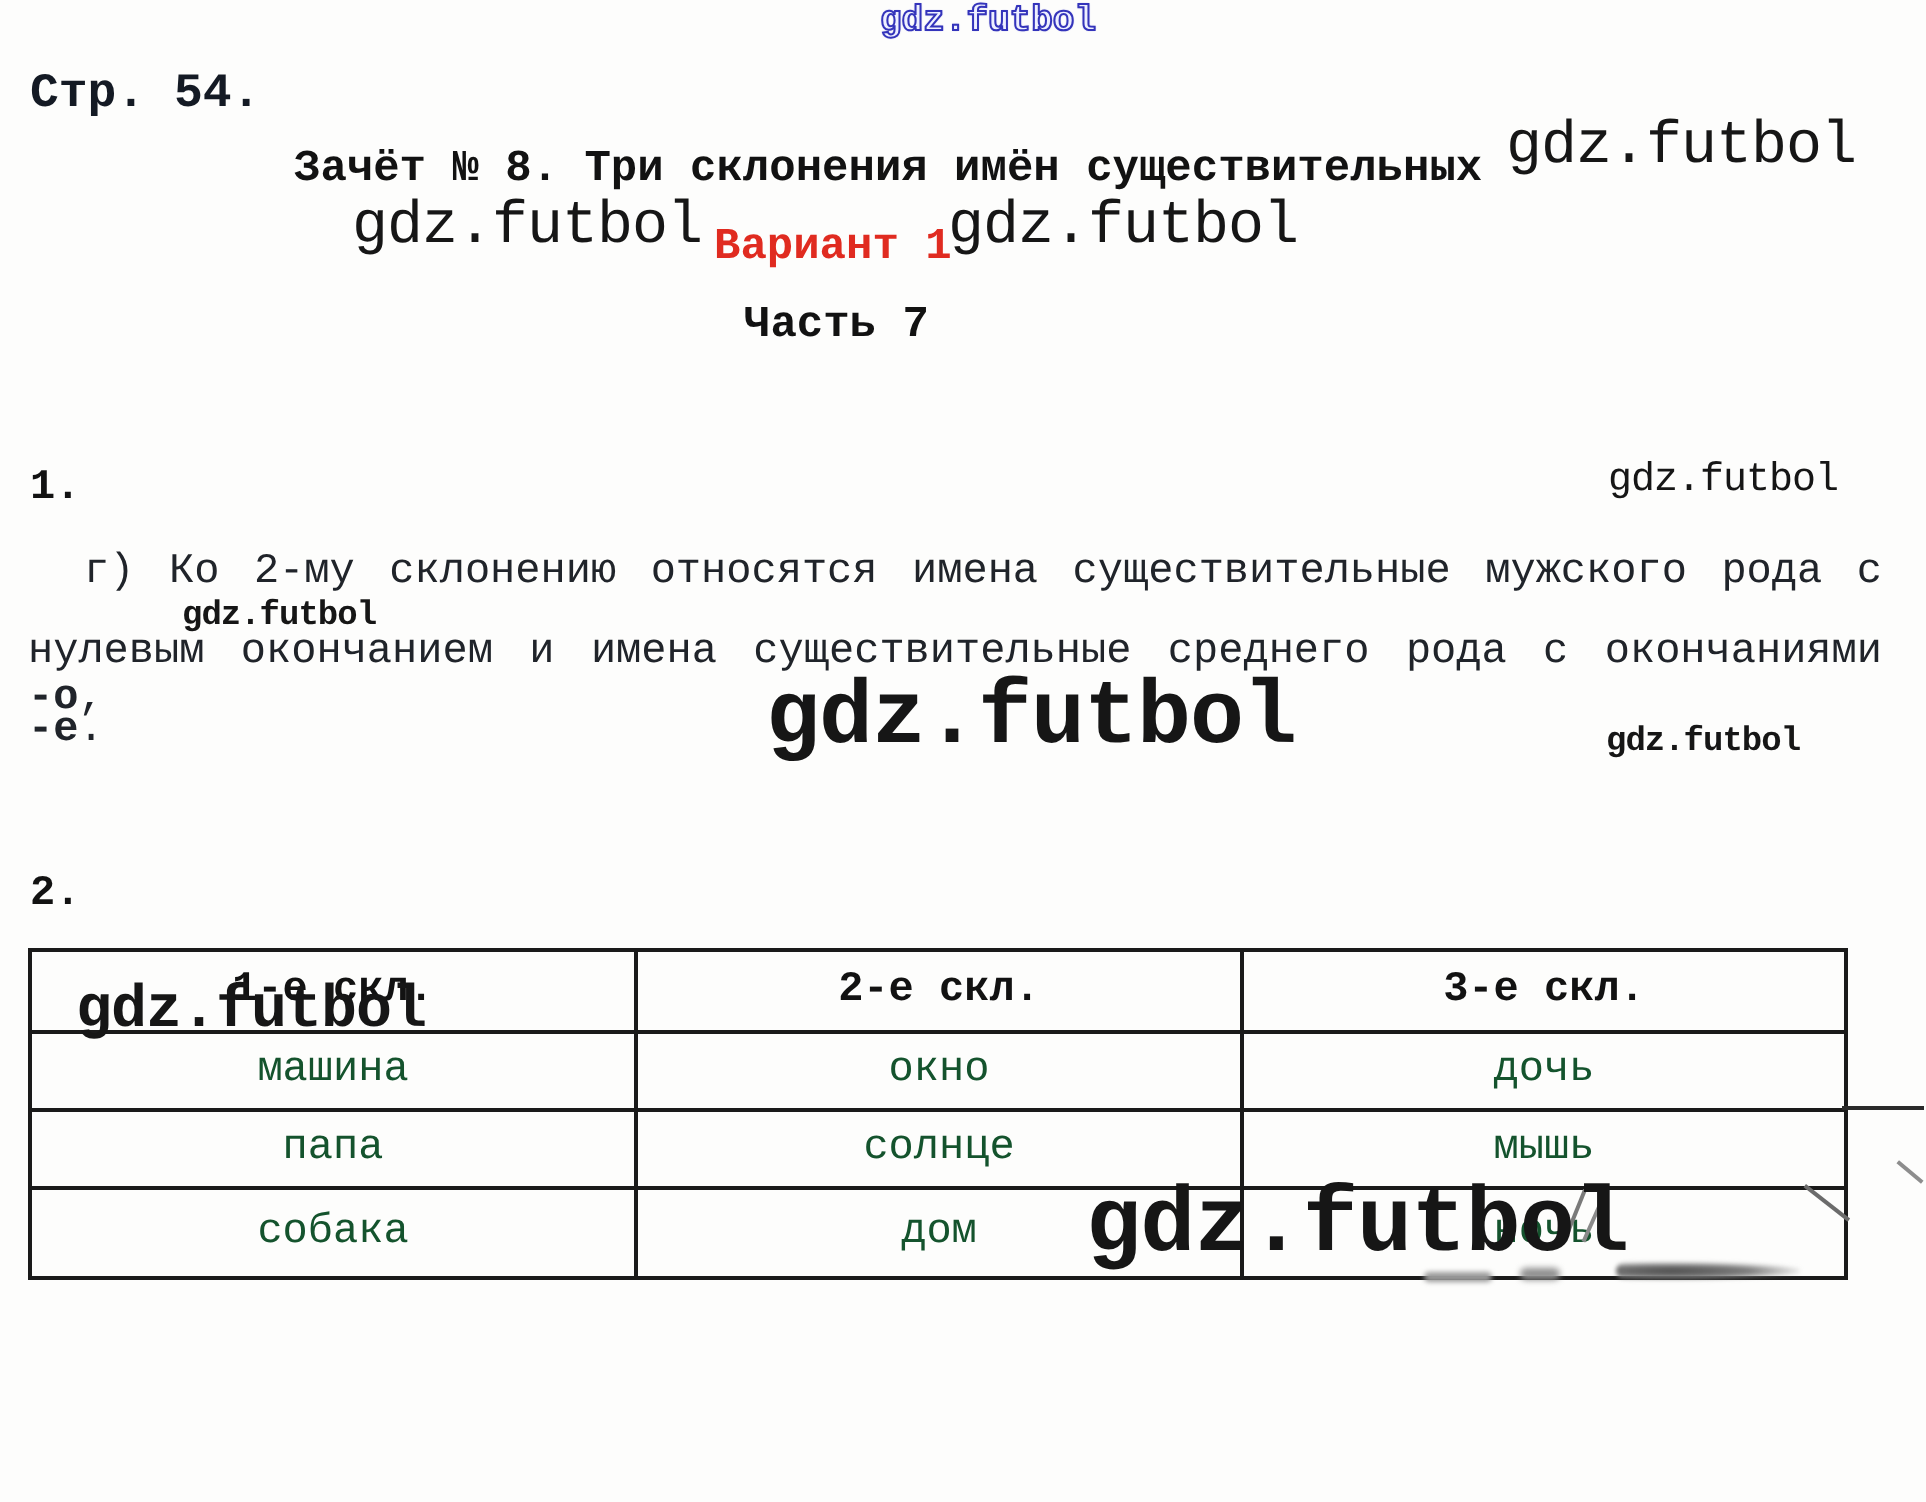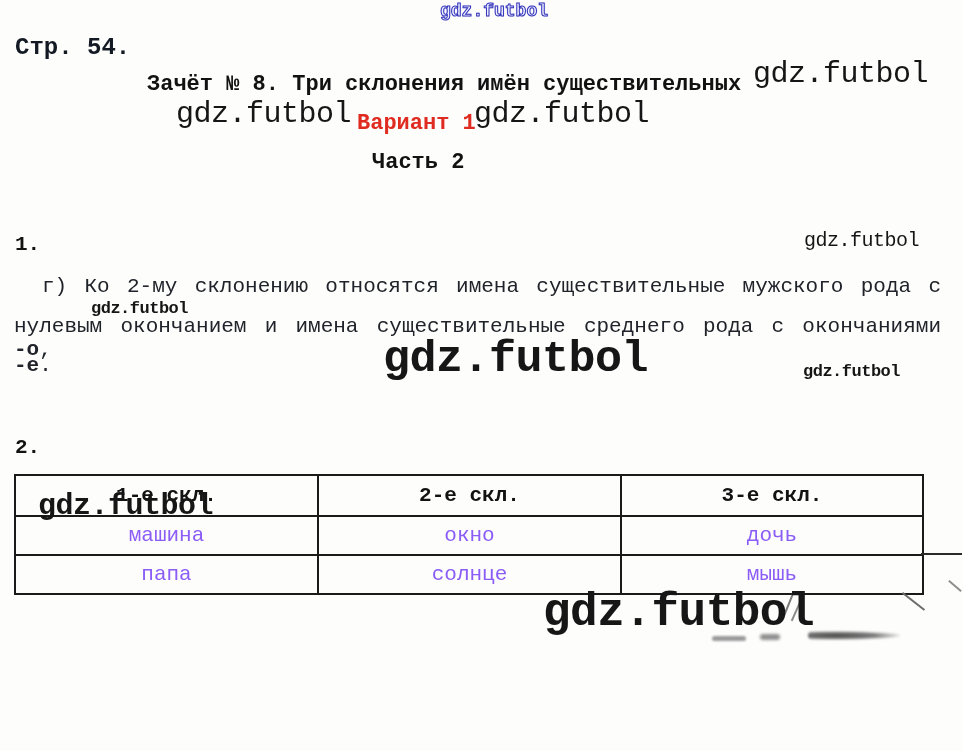--- a/index.html
+++ b/index.html
@@ -60,21 +60,21 @@
     border-collapse: collapse;
     width: 908px;
     table-layout: fixed;
     background: #fdfdfc;
   }
   table.decl td, table.decl th {
     border: 2px solid #1a1a1a;
     font-size: 21px;
     text-align: center;
     vertical-align: middle;
-    color: #8b5cf6;
+    color: #14532d;
     font-weight: 400;
   }
   table.decl th { font-weight: 700; color: #121212; margin-top: 36px; }
   tr.hrow  { height: 41px; }
   tr.row-0 { height: 39px; }
   tr.row-1 { height: 39px; }
   tr.row-2 { height: 45px; }
 
   
   .artifact { position: absolute; pointer-events: none; }
@@ -107,21 +107,21 @@
   <div class="abs wm wm-4">gdz.futbol</div>
   <div class="abs wm wm-5">gdz.futbol</div>
   <div class="abs wm wm-6">gdz.futbol</div>
   <div class="abs wm wm-7">gdz.futbol</div>
   <div class="abs wm wm-8">gdz.futbol</div>
   <div class="abs wm wm-9">gdz.futbol</div>
 
   <div class="abs page-label">Стр. 54.</div>
   <div class="abs doc-title">Зачёт № 8. Три склонения имён существительных</div>
   <div class="abs variant">Вариант 1</div>
-  <div class="abs part">Часть 2</div>
+  <div class="abs part">Часть 7</div>
 
   <div class="abs q-num q1">1.</div>
 
   <div class="body-line justify-full line-1">г) Ко 2-му склонению относятся имена существительные мужского рода с</div>
 
   <div class="body-line justify-full line-2"><span>нулевым окончанием и имена существительные среднего рода с окончаниями</span> <span class="b">-о</span><span>,</span></div>
 
   <div class="body-line line-3"><span class="b">-е</span><span>.</span></div>
 
   <div class="abs q-num q2">2.</div>
@@ -142,20 +142,25 @@
       <tr class="row-0">
         <td>машина</td>
         <td>окно</td>
         <td>дочь</td>
       </tr>
       <tr class="row-1">
         <td>папа</td>
         <td>солнце</td>
         <td>мышь</td>
       </tr>
+      <tr class="row-2">
+        <td>собака</td>
+        <td>дом</td>
+        <td>ночь</td>
+      </tr>
     </tbody>
       </table>
   </div>
 
   <div class="artifact line-ext"></div>
   <div class="artifact corner-slash"></div>
   <div class="artifact pencil-slash-a"></div>
   <div class="artifact pencil-slash-b"></div>
   <div class="artifact smudge-a"></div>
   <div class="artifact smudge-b"></div>

